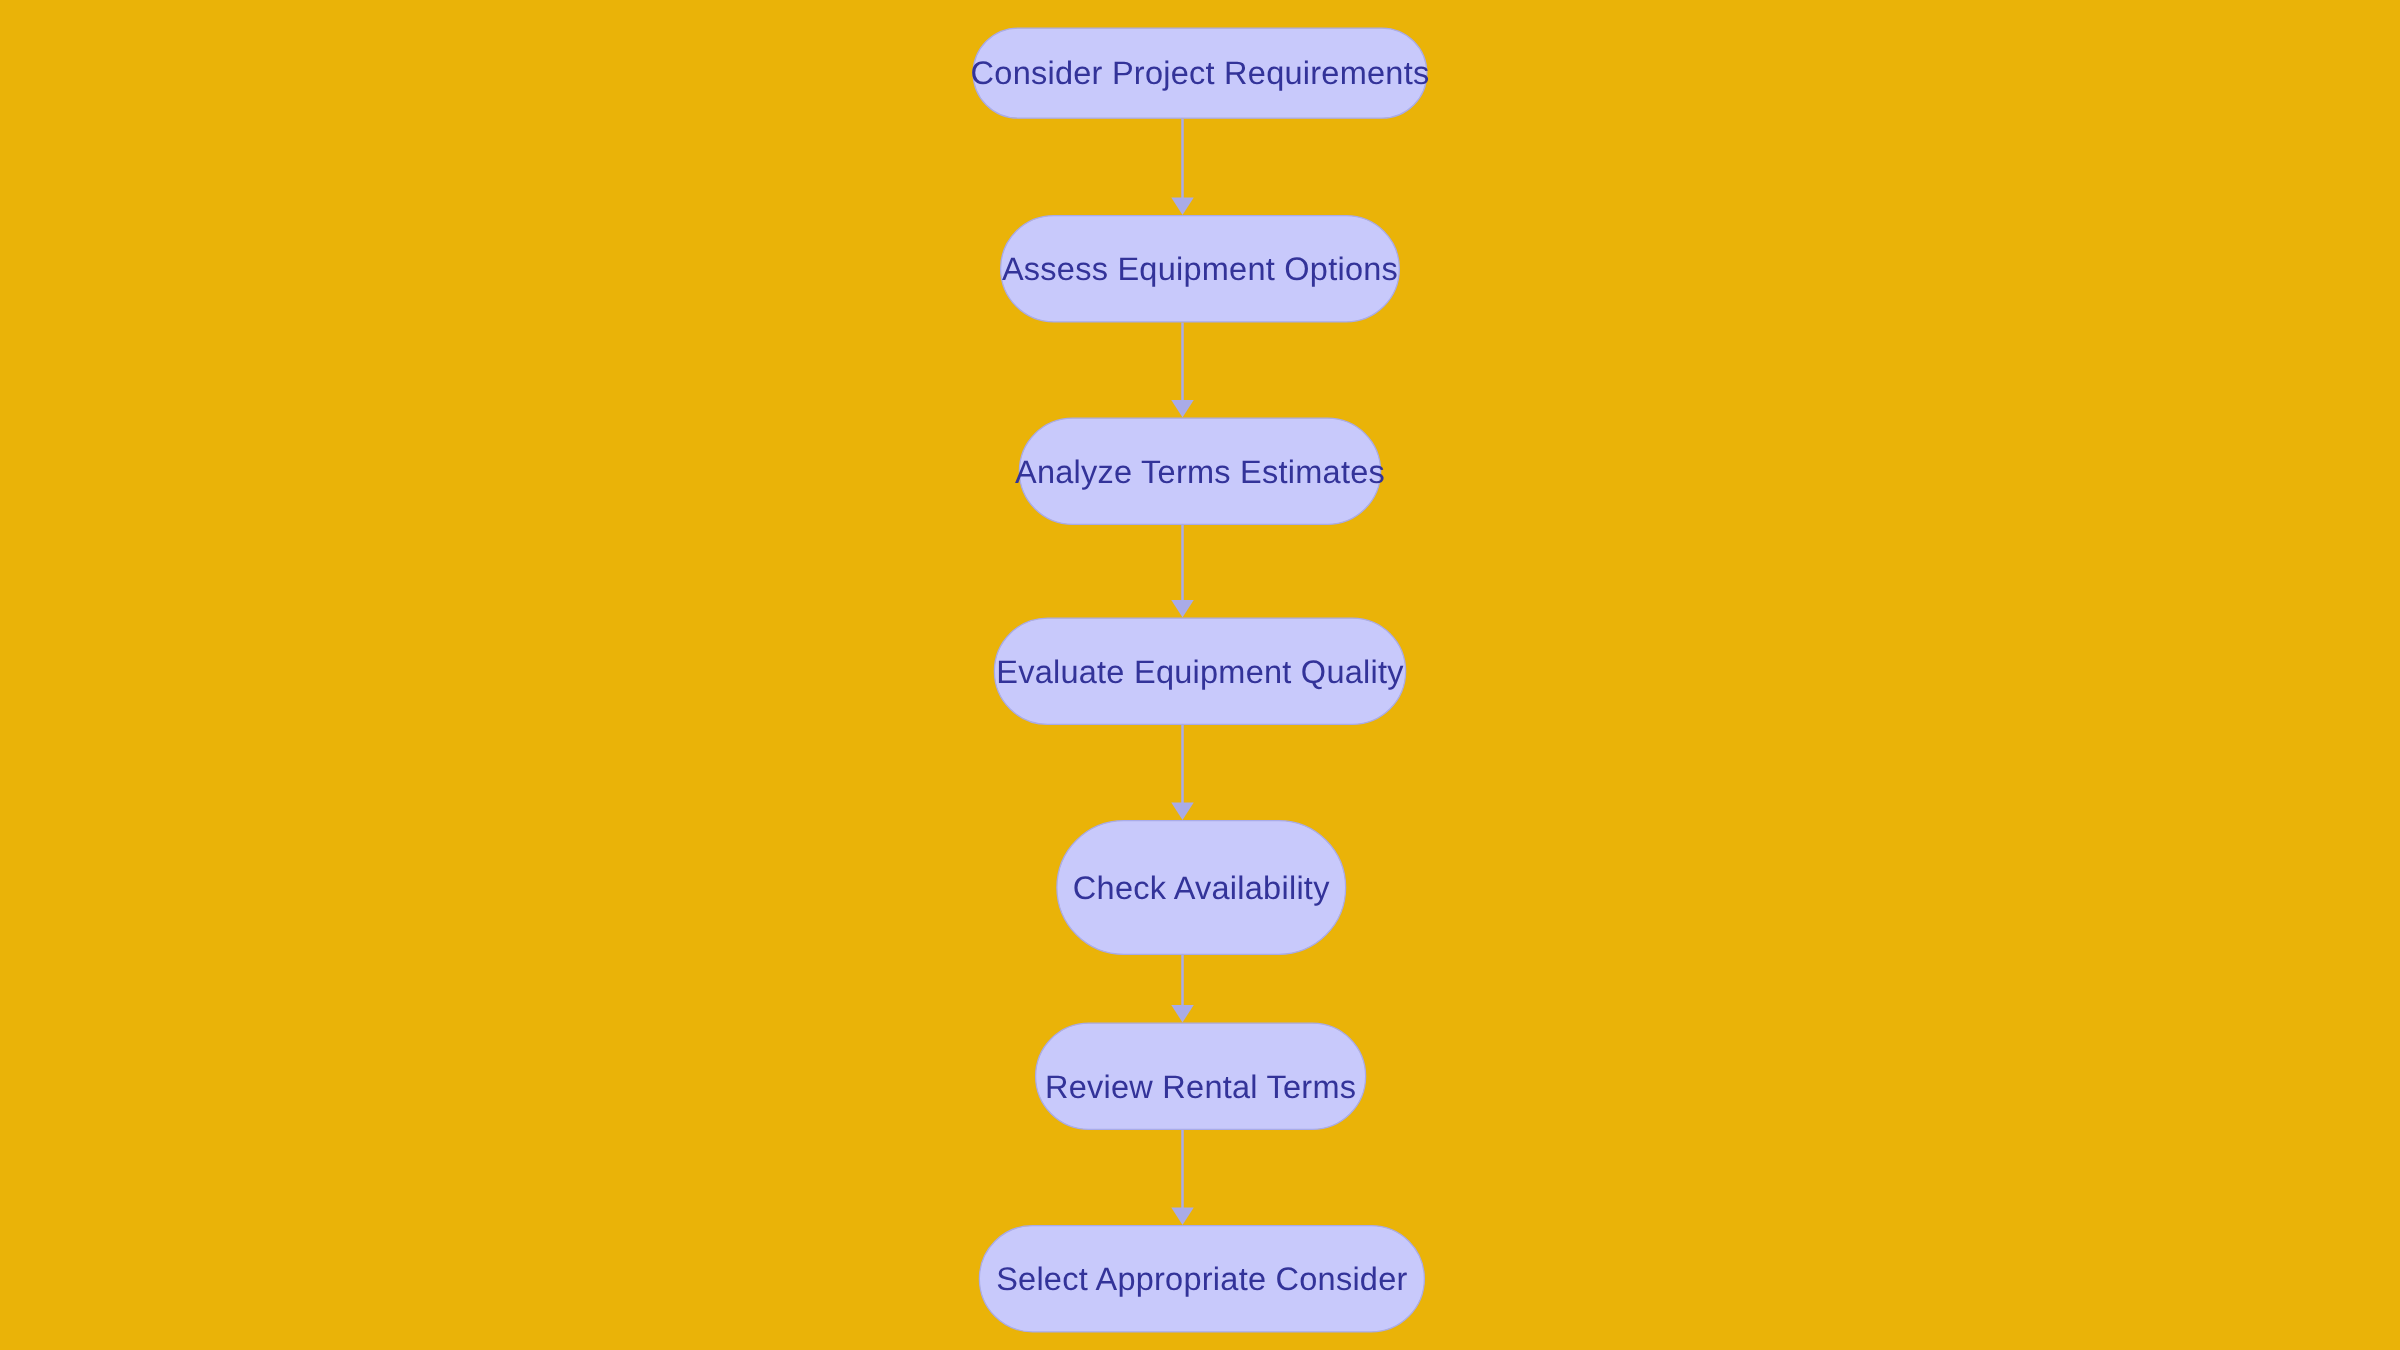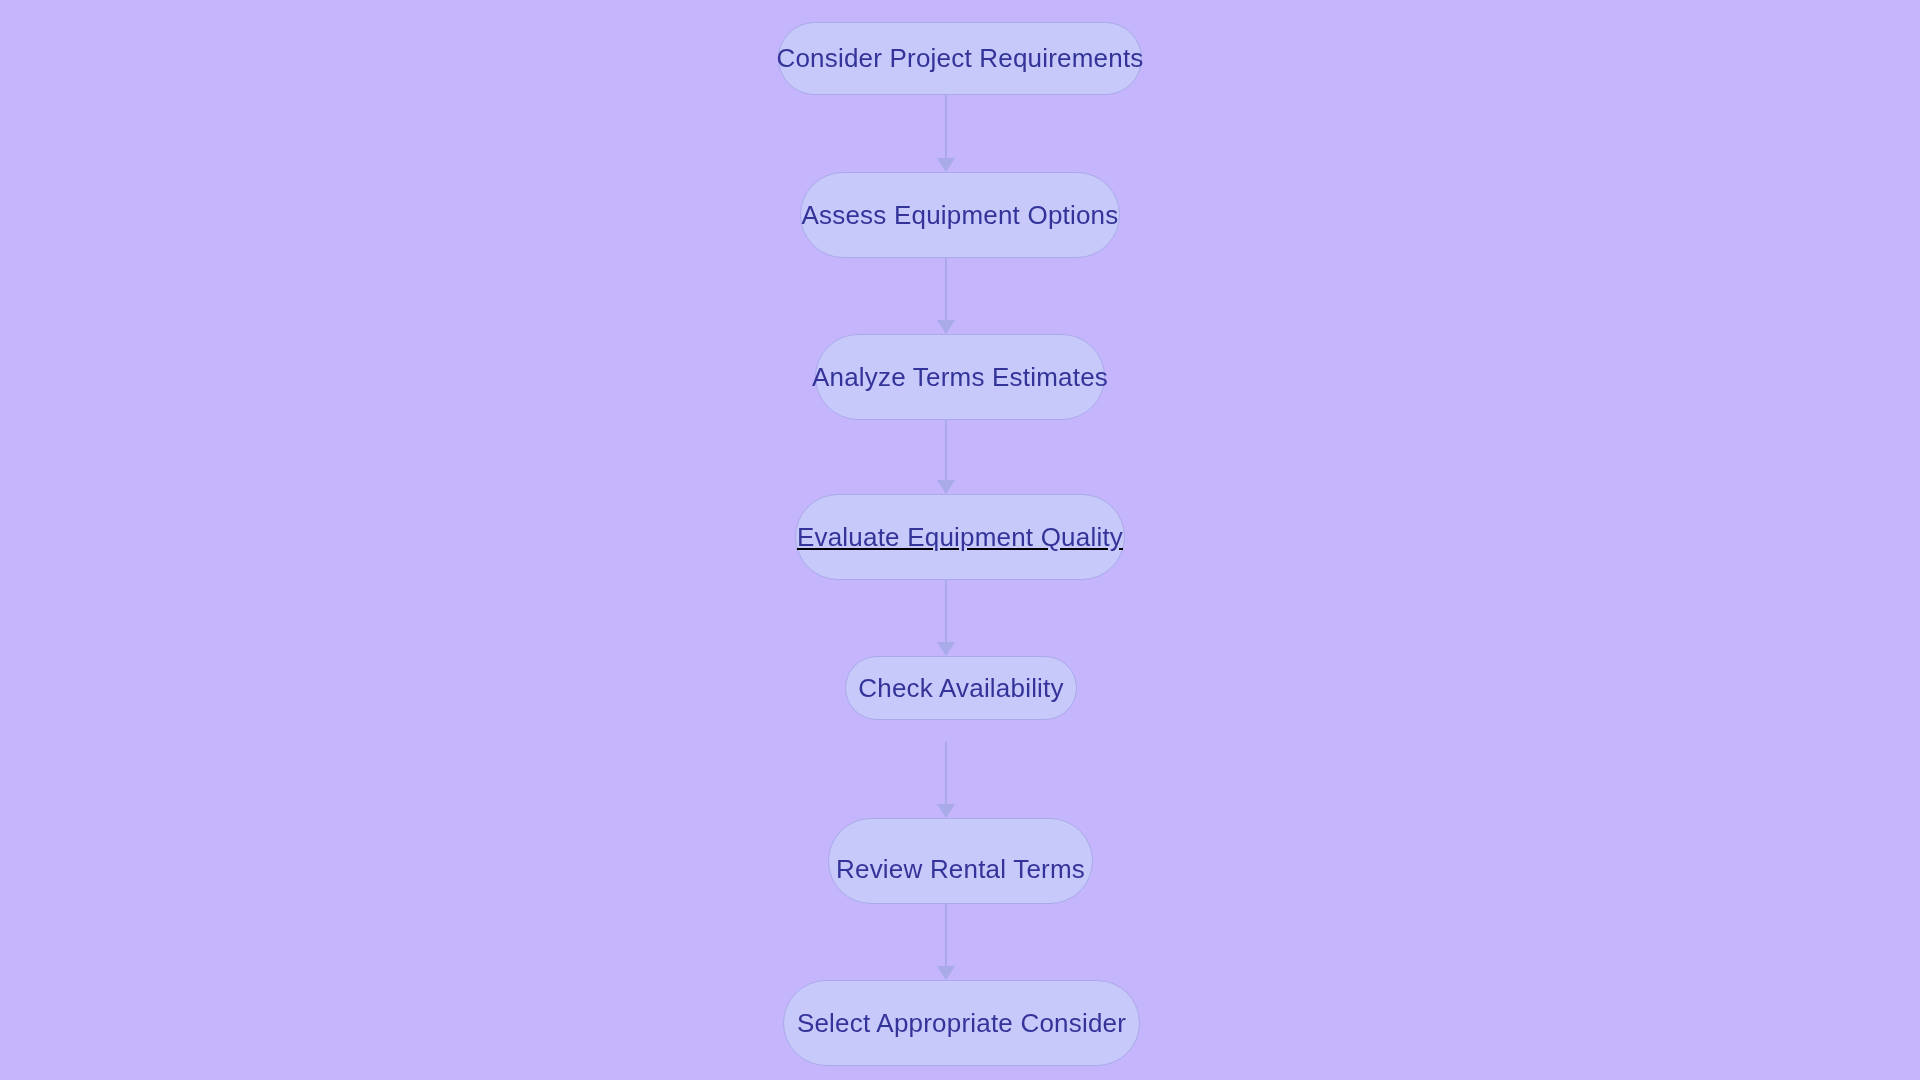--- a/index.html
+++ b/index.html
@@ -63,21 +63,21 @@
     width: 0;
     height: 0;
     border-left: 9px solid transparent;
     border-right: 9px solid transparent;
     border-top: 14px solid #a9abe8;
   }
 </style>
 </head>
 <body>
 
-<div id="flowchart-root" style="background: #c4b5fd;">
+<div id="flowchart-root" style="background: #eab308;">
 
   <div class="connector" style="left: 932px; top: 95px; height: 77px;">
     <div class="conn-line" style="height: 64px; background: rgb(169, 171, 232);"></div>
     <div class="conn-head" style="top: 63px; border-top-color: rgb(169, 171, 232);"></div>
   </div>
   <div class="connector" style="left: 932px; top: 258px; height: 76px;">
     <div class="conn-line" style="height: 63px; background: rgb(169, 171, 232);"></div>
     <div class="conn-head" style="top: 62px; border-top-color: rgb(169, 171, 232);"></div>
   </div>
   <div class="connector" style="left: 932px; top: 420px; height: 74px;">
@@ -99,24 +99,24 @@
 
   <div class="node" style="left: 778px; top: 22px; width: 364px; height: 73px; background: rgb(200, 201, 251); border-color: rgb(169, 171, 232);">
     <span class="node-label" style="color: rgb(51, 51, 153);">Consider Project Requirements</span>
   </div>
   <div class="node" style="left: 800px; top: 172px; width: 320px; height: 86px; background: rgb(200, 201, 251); border-color: rgb(169, 171, 232);">
     <span class="node-label" style="color: rgb(51, 51, 153);">Assess Equipment Options</span>
   </div>
   <div class="node" style="left: 815px; top: 334px; width: 290px; height: 86px; background: rgb(200, 201, 251); border-color: rgb(169, 171, 232);">
     <span class="node-label" style="color: rgb(51, 51, 153);">Analyze Terms Estimates</span>
   </div>
-  <div class="node" style="left: 795px; top: 494px; width: 330px; height: 86px; background: rgb(200, 201, 251); border-color: rgb(169, 171, 232); text-decoration: underline;">
+  <div class="node" style="left: 795px; top: 494px; width: 330px; height: 86px; background: rgb(200, 201, 251); border-color: rgb(169, 171, 232);">
     <span class="node-label" style="color: rgb(51, 51, 153);">Evaluate Equipment Quality</span>
   </div>
-  <div class="node" style="left: 845px; top: 656px; width: 232px; height: 64px; background: rgb(200, 201, 251); border-color: rgb(169, 171, 232);">
+  <div class="node" style="left: 845px; top: 656px; width: 232px; height: 108px; background: rgb(200, 201, 251); border-color: rgb(169, 171, 232);">
     <span class="node-label" style="color: rgb(51, 51, 153);">Check Availability</span>
   </div>
   <div class="node" style="left: 828px; top: 818px; width: 265px; height: 86px; background: rgb(200, 201, 251); border-color: rgb(169, 171, 232);">
     <span class="node-label" style="color: rgb(51, 51, 153); margin-top: 16px;">Review Rental Terms</span>
   </div>
   <div class="node" style="left: 783px; top: 980px; width: 357px; height: 86px; background: rgb(200, 201, 251); border-color: rgb(169, 171, 232);">
     <span class="node-label" style="color: rgb(51, 51, 153);">Select Appropriate Consider</span>
   </div>
 
 </div>

